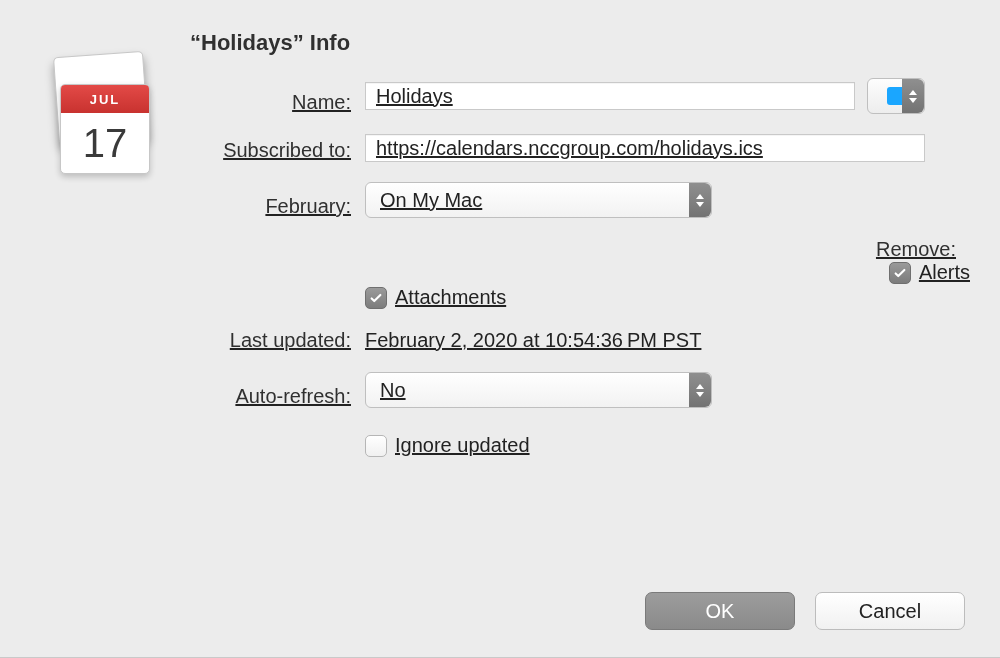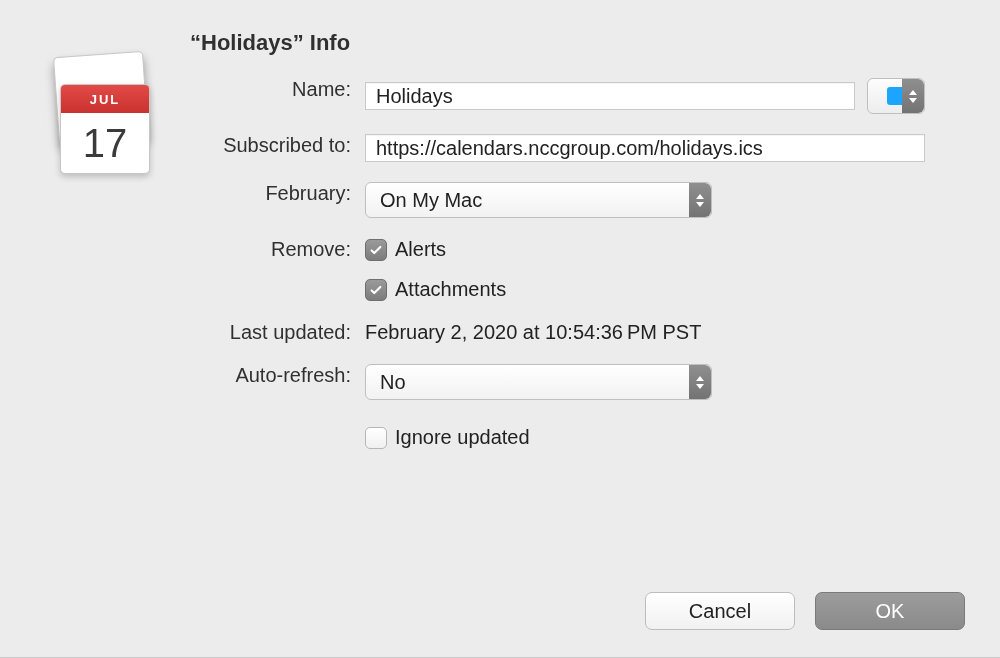--- a/index.html
+++ b/index.html
@@ -71,24 +71,25 @@
 
   .title {
     font-size: 22px;
     font-weight: 700;
     color: #303030;
     margin-bottom: 22px;
   }
 
   .row {
     display: flex;
-    align-items: flex-start;
+    align-items: flex-end;
     margin-bottom: 20px;
-  }
-  .row.tight { margin-bottom: 17px; }
+    text-decoration: underline;
+  }
+  .row.tight { margin-bottom: 2px; flex-direction: column; }
   .label {
     width: 175px;
     text-align: right;
     padding-right: 14px;
     color: #303030;
   }
   .field {
     flex: 1;
     display: flex;
     align-items: center;
@@ -318,21 +319,21 @@
         <span class="cb">
           
         </span>
         <span>Ignore updated</span>
       </label>
     </div>
   </div>
 </div>
 
 <div class="footer">
+  <div class="btn primary">
+    <span>OK</span>
+  </div>
   <div class="btn">
     <span>Cancel</span>
   </div>
-  <div class="btn primary">
-    <span>OK</span>
-  </div>
 </div>
 
 <div class="bottom-rule"></div>
 
 </body></html>

